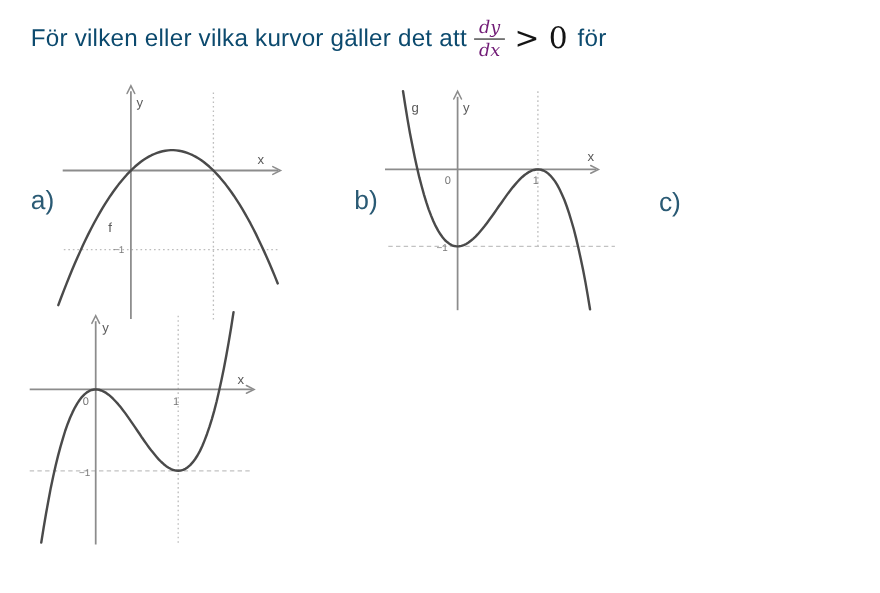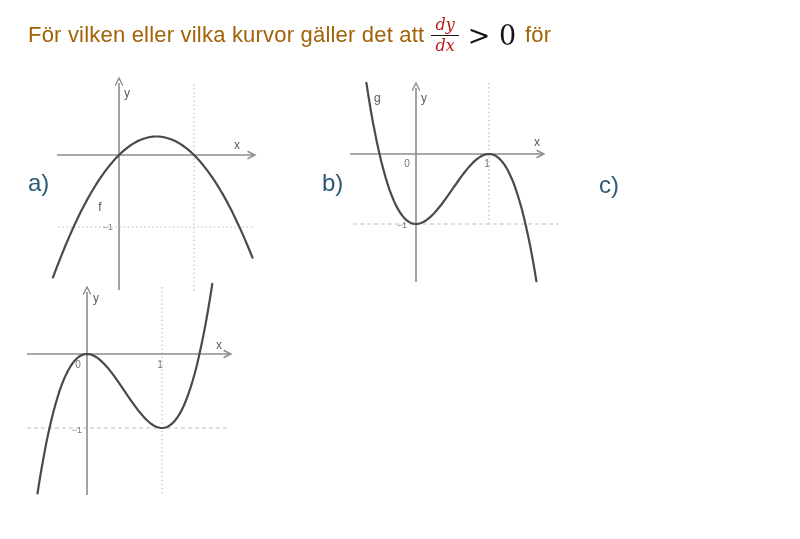--- a/index.html
+++ b/index.html
@@ -1,26 +1,26 @@
 <!DOCTYPE html>
 <html><head>
 <meta charset="utf-8">
 <style>
   html,body{margin:0;padding:0;background:#fff;}
   body{width:800px;height:539px;position:relative;overflow:hidden;
        font-family:"Liberation Sans",sans-serif;}
   .question{position:absolute;left:28px;top:6px;height:58px;display:flex;
             align-items:center;column-gap:9px;white-space:nowrap;}
-  .t-sans{font-size:22px;color:#a16207;letter-spacing:.2px;}
+  .t-sans{font-size:22px;color:#0c4a6e;letter-spacing:.2px;}
   .t-math{font-family:"DejaVu Serif","Liberation Serif",serif;font-size:27px;
           color:#141414;}
   .t-math .var{font-style:italic;}
   .frac{display:inline-flex;flex-direction:column;align-items:center;
         font-family:"DejaVu Serif","Liberation Serif",serif;font-style:italic;
-        font-size:16px;color:#b91c1c;line-height:1.1;margin-left:-2px;}
+        font-size:16px;color:#701a75;line-height:1.1;margin-left:-2px;}
   .frac .bar{align-self:stretch;height:0;border-top:1.6px solid #141414;margin:1px 0;}
   .frac .num,.frac .den{padding:0 4px;}
   .opt{position:absolute;font-size:24px;color:#2a5a74;}
   svg.graph{position:absolute;overflow:visible;}
   .axis{stroke:#8c8c8c;stroke-width:1.6;fill:none;}
   .arrow{stroke:#8c8c8c;stroke-width:1.4;fill:none;stroke-linecap:round;}
   .guide-dot{stroke:#bdbdbd;stroke-width:1.2;stroke-dasharray:1.5,2.6;fill:none;}
   .guide-dash{stroke:#c2c2c2;stroke-width:1.2;stroke-dasharray:4,3;fill:none;}
   .curve{stroke:#4a4a4a;stroke-width:2.2;fill:none;stroke-linecap:round;
          stroke-linejoin:round;}

